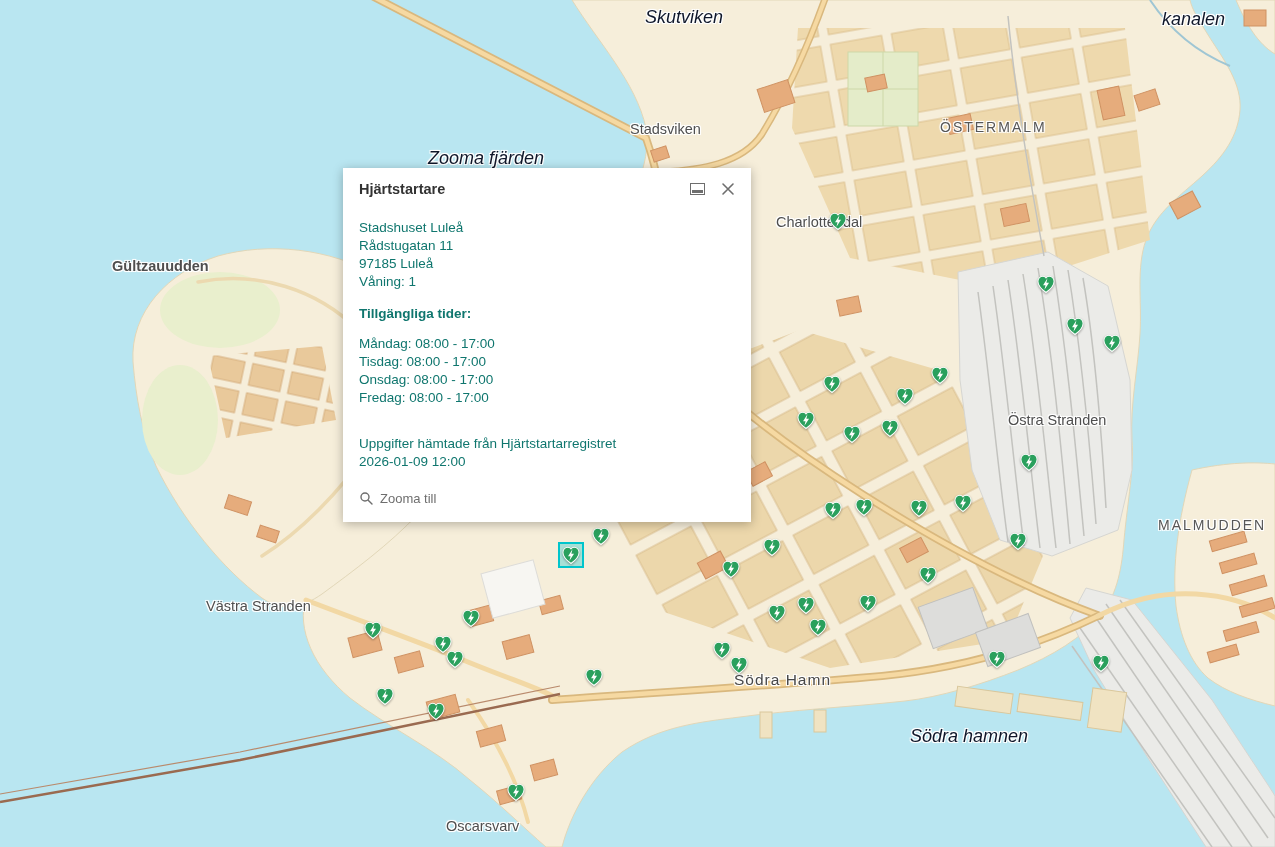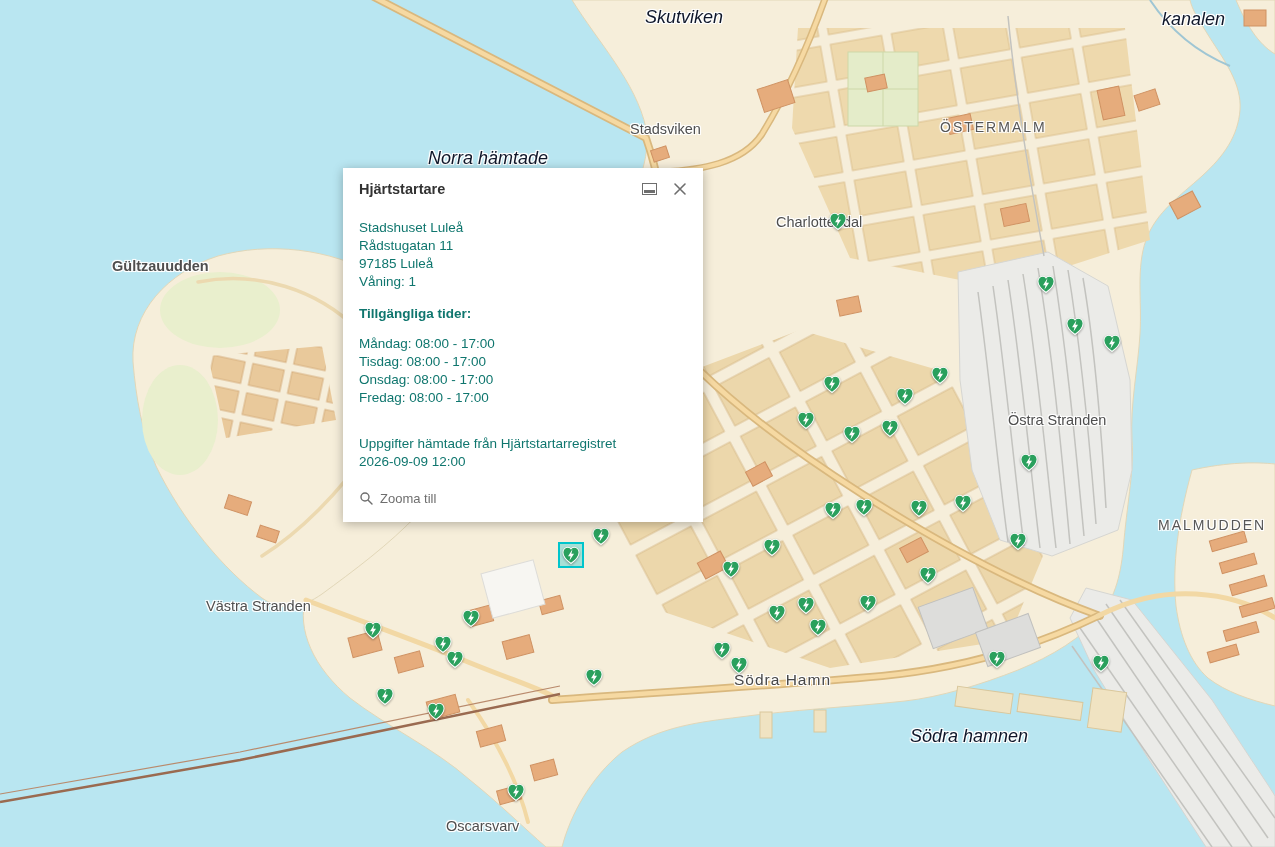--- a/index.html
+++ b/index.html
@@ -18,21 +18,21 @@
 
   
   #markers-layer{position:absolute;inset:0;z-index:20;}
   .marker{position:absolute;width:22px;height:22px;cursor:pointer;}
   .marker svg{display:block;filter:drop-shadow(0 1px 1px rgba(0,0,0,.35));}
   .marker.selected{width:26px;height:26px;border:2px solid #00c5cc;
     background:rgba(0,197,204,.32);box-sizing:border-box;display:flex;
     align-items:center;justify-content:center;z-index:2;}
 
   
-  .popup{position:absolute;left:343px;top:168px;width:360px;background:#ffffff;
+  .popup{position:absolute;left:343px;top:168px;width:408px;background:#ffffff;
     box-shadow:0 2px 10px rgba(0,0,0,.28);z-index:50;color:#323232;box-sizing:border-box;}
   .popup-header{display:flex;justify-content:space-between;align-items:center;
     padding:13px 16px 8px 16px;}
   .popup-title{font-weight:bold;font-size:14.5px;}
   .popup-actions{display:flex;align-items:center;gap:16px;}
   .dock-icon{display:inline-block;width:15px;height:12px;border:1.5px solid #6e6e6e;
     position:relative;cursor:pointer;box-sizing:border-box;}
   .dock-icon .dock-bar{position:absolute;left:1px;right:1px;bottom:1px;height:3px;background:#6e6e6e;}
   .close-icon{cursor:pointer;line-height:0;}
   .popup-body{padding:14px 16px 0 16px;font-size:13.5px;line-height:18px;color:#0f766e;}
@@ -188,21 +188,21 @@
       <rect x="1018" y="698" width="64" height="18" transform="rotate(8 1050 707)"></rect>
       <rect x="1090" y="690" width="34" height="40" transform="rotate(8 1107 710)"></rect>
       <rect x="760" y="712" width="12" height="26"></rect>
       <rect x="814" y="710" width="12" height="22"></rect>
     </g>
   </svg>
 
   <div id="labels-layer">
       <div class="map-label water" style="left: 645px; top: 7px;">Skutviken</div>
       <div class="map-label water" style="left: 1162px; top: 9px;">kanalen</div>
-      <div class="map-label water" style="left: 428px; top: 148px;">Norra hämtade</div>
+      <div class="map-label water" style="left: 428px; top: 148px;">Zooma fjärden</div>
       <div class="map-label district" style="left: 630px; top: 121px;">Stadsviken</div>
       <div class="map-label district-upper" style="left: 940px; top: 119px;">ÖSTERMALM</div>
       <div class="map-label district" style="left: 112px; top: 258px; font-weight: bold;">Gültzauudden</div>
       <div class="map-label district" style="left: 776px; top: 214px;">Charlottendal</div>
       <div class="map-label district" style="left: 1008px; top: 412px;">Östra Stranden</div>
       <div class="map-label district-upper" style="left: 1158px; top: 517px; text-align: right;">MALMUDDEN</div>
       <div class="map-label district" style="left: 206px; top: 598px;">Västra Stranden</div>
       <div class="map-label district-large" style="left: 734px; top: 671px;">Södra Hamn</div>
       <div class="map-label water" style="left: 862px; top: 726px; margin-left: 48px;">Södra hamnen</div>
       <div class="map-label district" style="left: 446px; top: 818px;">Oscarsvarv</div>
@@ -456,21 +456,21 @@
       </div>
       <p class="hours-heading">Tillgängliga tider:</p>
       <div class="hours-block">
         <p>Måndag: 08:00 - 17:00</p>
         <p>Tisdag: 08:00 - 17:00</p>
         <p>Onsdag: 08:00 - 17:00</p>
         <p>Fredag: 08:00 - 17:00</p>
       </div>
       <div class="source-block">
         <p>Uppgifter hämtade från Hjärtstartarregistret</p>
-        <p>2026-09-09 12:00</p>
+        <p>2026-01-09 12:00</p>
       </div>
     </div>
     <div class="popup-footer">
       <span>
         <svg width="15" height="15" viewBox="0 0 15 15">
           <circle cx="6" cy="6" r="4" fill="none" stroke="#6e6e6e" stroke-width="1.4"></circle>
           <line x1="9.2" y1="9.2" x2="13" y2="13" stroke="#6e6e6e" stroke-width="1.4" stroke-linecap="round"></line>
         </svg>
       </span>
       <span>Zooma till</span>

